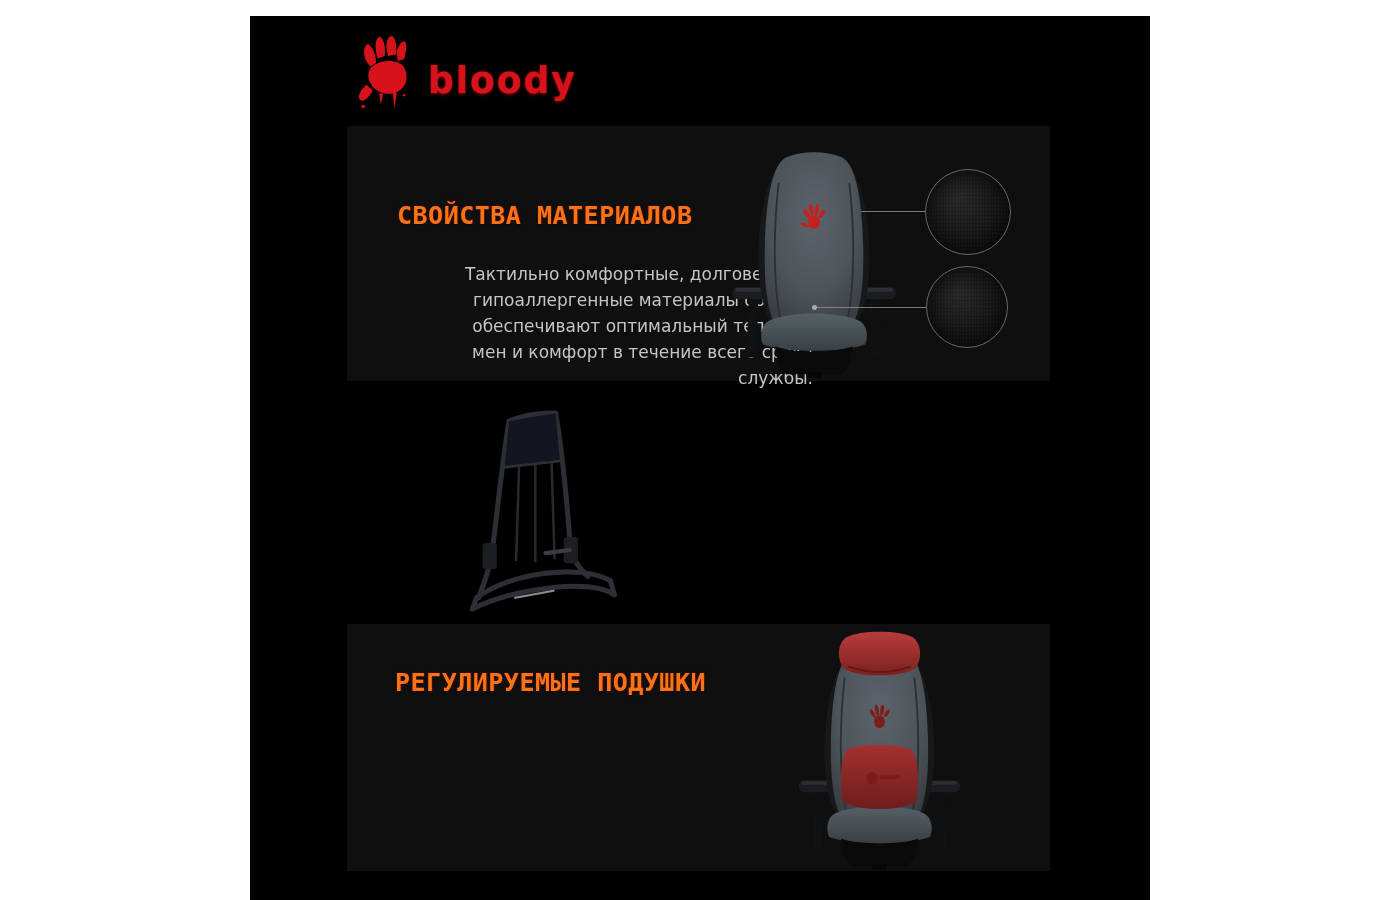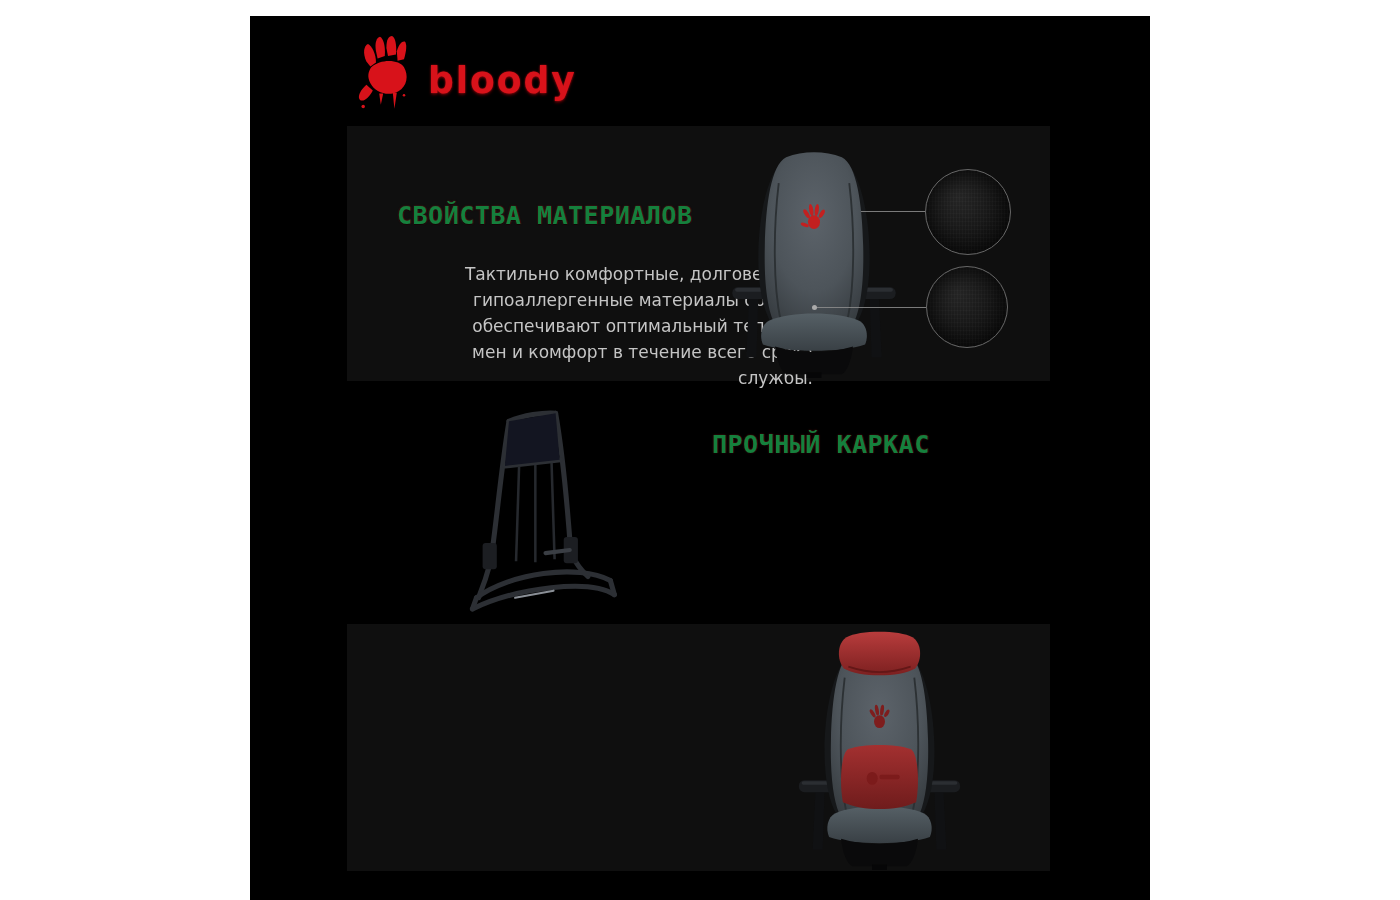--- a/index.html
+++ b/index.html
@@ -24,21 +24,21 @@
     font-style:normal;
   }
   
   .panel { position:absolute; left:97px; width:703px; background:#0f0f0f; }
   #panel-materials { top:110px; height:255px; }
   #panel-pillows   { top:608px; height:247px; }
   .grunge-heading {
     position:absolute; white-space:nowrap;
     font-family:"DejaVu Sans Mono","Liberation Mono",monospace;
     font-weight:bold; font-size:25px; letter-spacing:.5px;
-    color:#15803d;
+    color:#f97316;
     text-shadow:0 1px 0 rgba(0,0,0,.55), 0 0 2px rgba(150,25,25,.65), 1px 0 0 rgba(90,10,10,.5);
   }
   .body-text {
     position:absolute; width:420px;
     font-size:17px; line-height:26px; color:#c5c5c5;
     white-space:pre-line;
   }
   
   #heading-materials { left:50px; top:75px; }
   #body-materials    { left:46px; top:135px;text-align:right; }
@@ -162,23 +162,23 @@
       <g stroke="#26292e" stroke-width="2.5" fill="none">
         <path d="M62,66 L59,160"></path>
         <path d="M78,65 L78,161"></path>
         <path d="M94,63 L97,158"></path>
       </g>
       <rect x="26" y="142" width="14" height="26" rx="3" fill="#1c1e22"></rect>
       <rect x="106" y="136" width="14" height="26" rx="3" fill="#1c1e22"></rect>
       <path d="M88,152 L112,149" stroke="#3a3e44" stroke-width="4" stroke-linecap="round"></path>
       <path d="M58,196 L96,189" stroke="#8a8f96" stroke-width="2" stroke-linecap="round"></path>
     </svg>
-    <div class="grunge-heading" id="heading-frame">ПРОЧНЫЙ КАРКАС</div>
 
     <div class="panel" id="panel-pillows">
+      <div class="grunge-heading" id="heading-pillows">РЕГУЛИРУЕМЫЕ ПОДУШКИ</div>
 
       <svg class="chair-figure" id="chair-pillows" viewBox="0 0 200 262" xmlns="http://www.w3.org/2000/svg">
         <defs>
           <linearGradient id="pil" x1="0" y1="0" x2="0" y2="1">
             <stop offset="0%" stop-color="#b83c3c"></stop>
             <stop offset="100%" stop-color="#7c2020"></stop>
           </linearGradient>
           <linearGradient id="pil2" x1="0" y1="0" x2="0" y2="1">
             <stop offset="0%" stop-color="#a33030"></stop>
             <stop offset="100%" stop-color="#6f1c1c"></stop>

